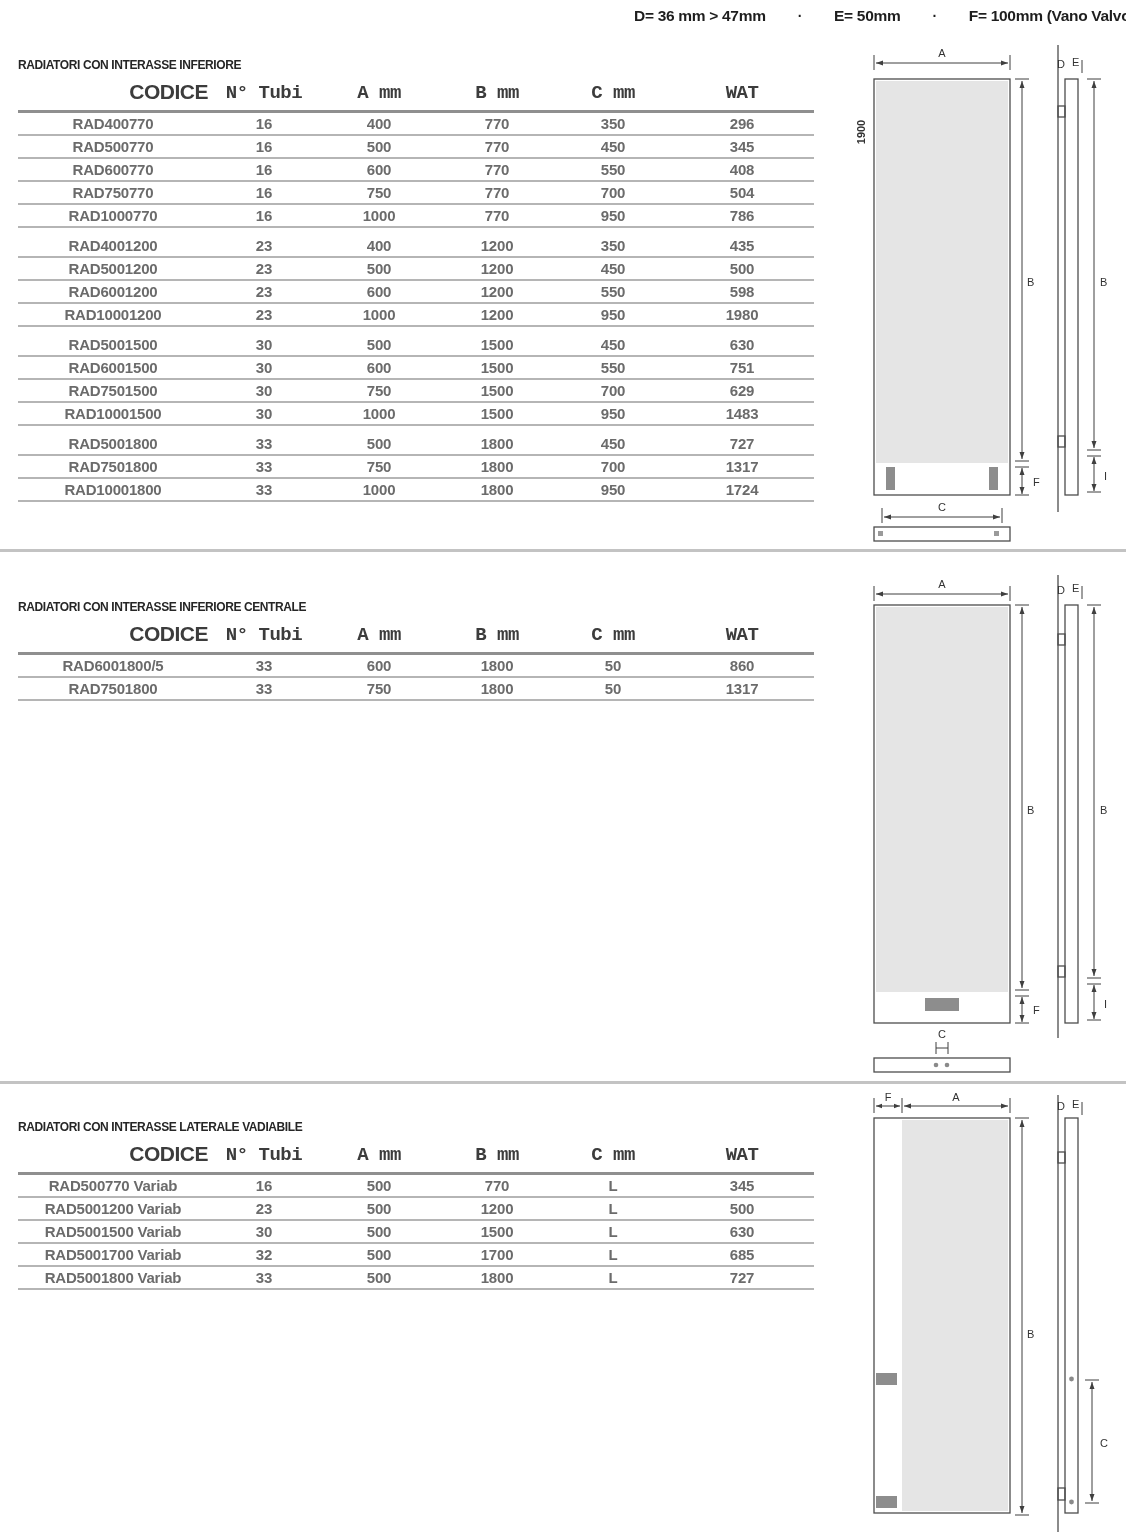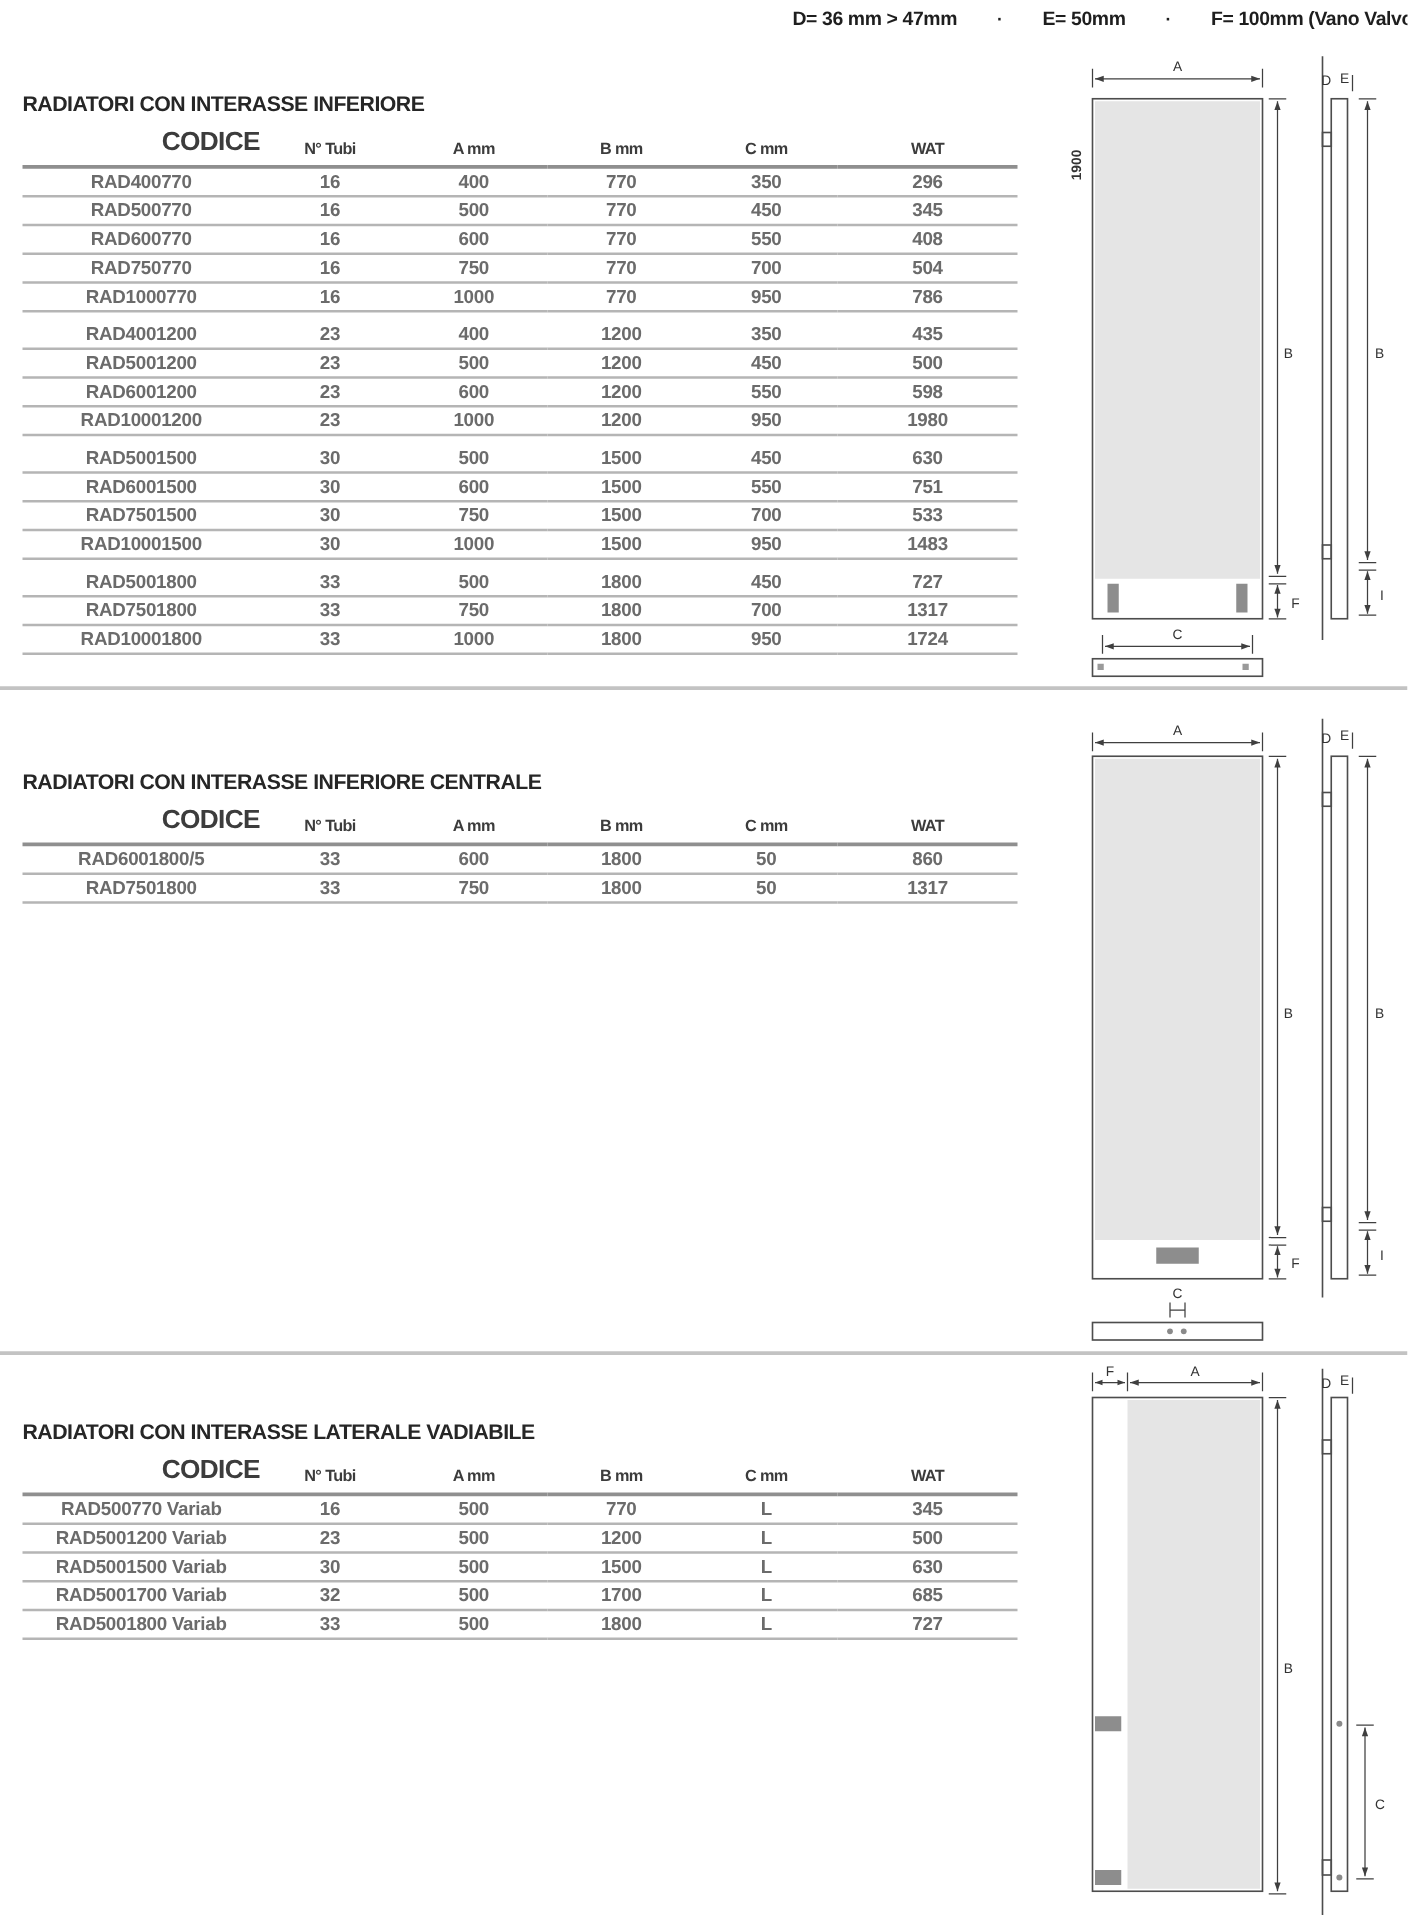--- a/index.html
+++ b/index.html
@@ -12,27 +12,27 @@
     position:absolute;top:7px;left:634px;display:flex;align-items:baseline;
     font-weight:bold;font-size:15.5px;color:#1e1e1e;letter-spacing:-0.3px;white-space:nowrap;
   }
   .top-note .sep{margin:0 32px;font-size:14px;color:#1e1e1e;}
   
   .section{position:absolute;left:18px;width:796px;}
   #section-1{top:58px;}
   #section-2{top:600px;}
   #section-3{top:1120px;}
   .sec-title{
-    font-size:17px;font-weight:bold;color:#262626;margin:16px 0 7px 0;
+    font-size:12px;font-weight:bold;color:#262626;margin:0 0 7px 0;
     letter-spacing:-0.4px;
   }
   table{border-collapse:collapse;width:796px;table-layout:fixed;}
   thead th{border-bottom:3px solid #8f8f8f;padding:1px 0 6px 0;vertical-align:bottom;}
   th.code-h{text-align:right;font-size:21px;color:#3c3c3c;letter-spacing:-0.5px;}
-  th.num-h{text-align:center;font-size:13px;color:#3c3c3c;letter-spacing:-0.5px;}
+  th.num-h{text-align:center;font-size:19px;color:#3c3c3c;letter-spacing:-0.5px;font-family:Liberation Mono, monospace;}
   tbody td{
     border-bottom:2px solid #b5b5b5;font-weight:bold;font-size:15px;color:#6b6b6b;
     height:21px;padding:0;text-align:center;letter-spacing:-0.2px;white-space:nowrap;
   }
   tbody td:first-child{text-align:center;}
   tbody.gap td{border-bottom:none;height:7px;}
   
   .divider{position:absolute;left:0;width:1126px;height:3px;background:#c3c3c3;}
   #divider-1{top:549px;}
   #divider-2{top:1081px;}
@@ -184,21 +184,21 @@
           <td>1500</td>
           <td>550</td>
           <td>751</td>
         </tr>
         <tr>
           <td>RAD7501500</td>
           <td>30</td>
           <td>750</td>
           <td>1500</td>
           <td>700</td>
-          <td>533</td>
+          <td>629</td>
         </tr>
         <tr>
           <td>RAD10001500</td>
           <td>30</td>
           <td>1000</td>
           <td>1500</td>
           <td>950</td>
           <td>1483</td>
         </tr>
       </tbody>

